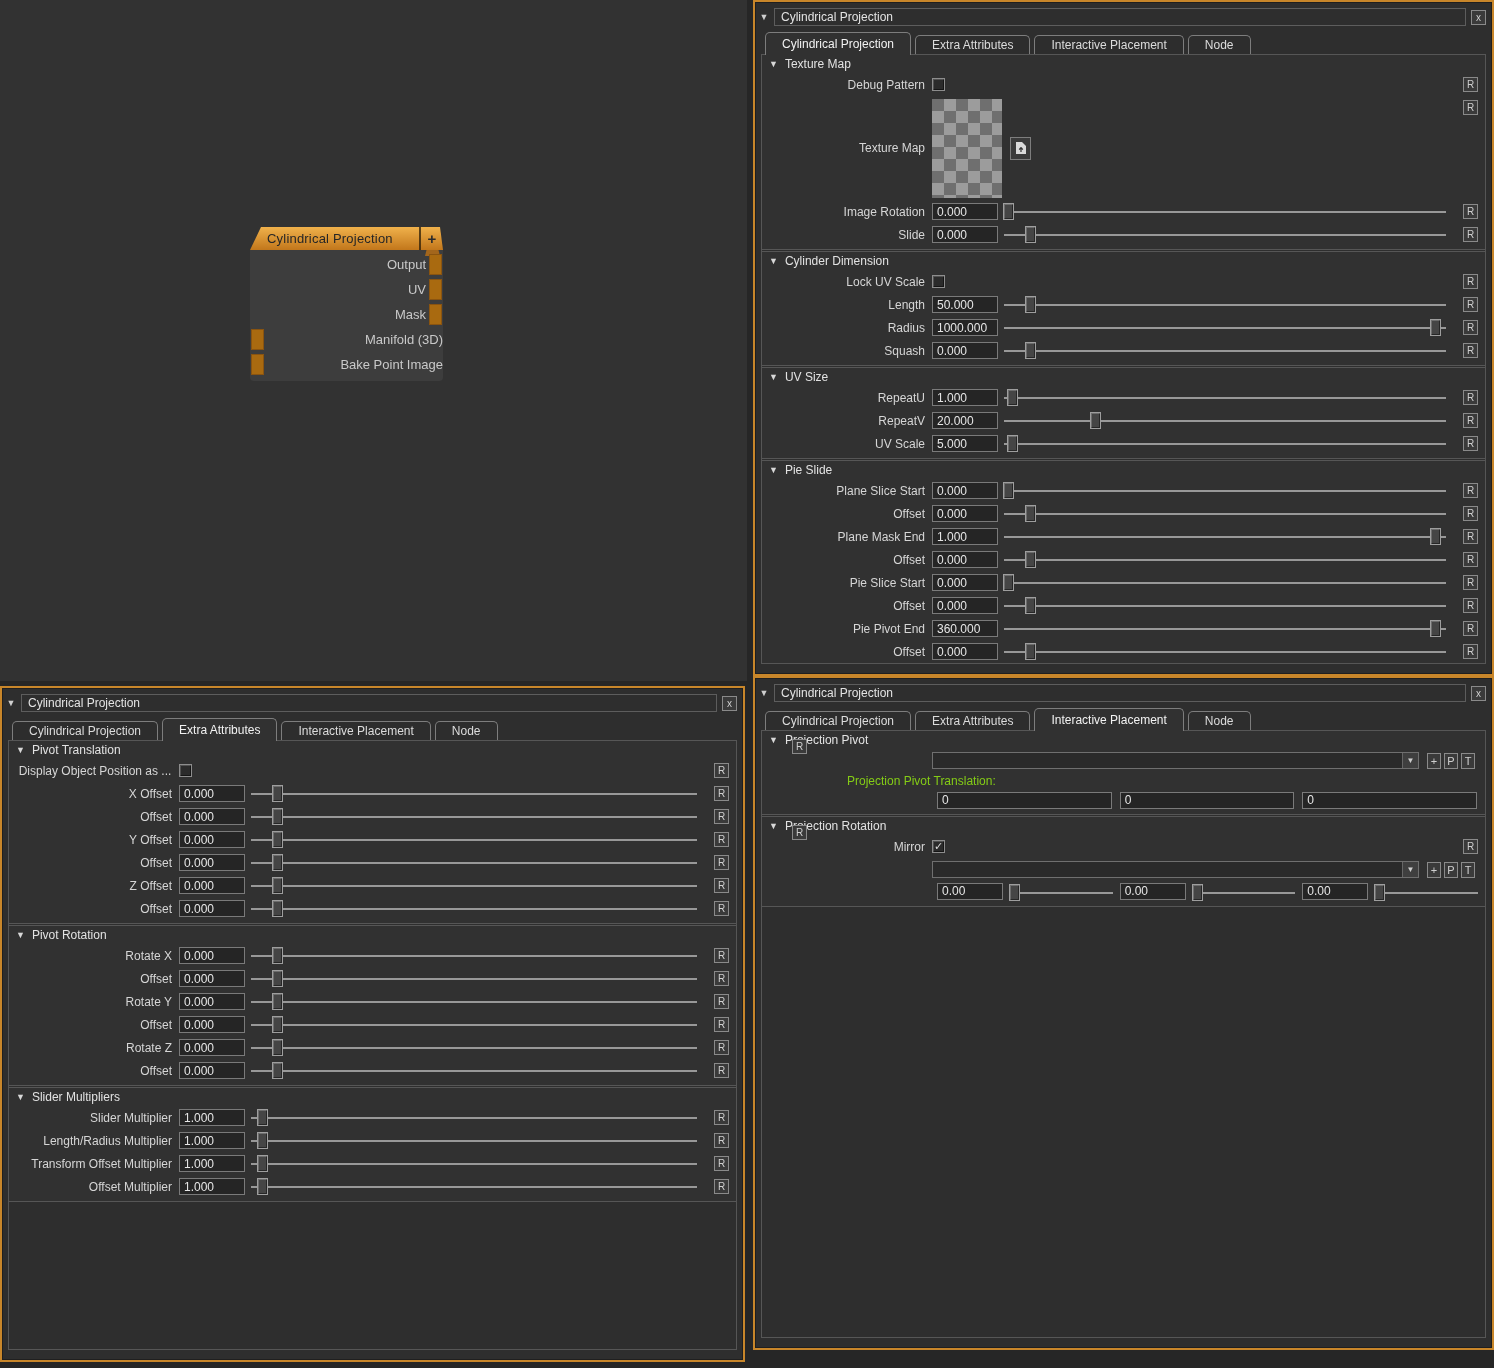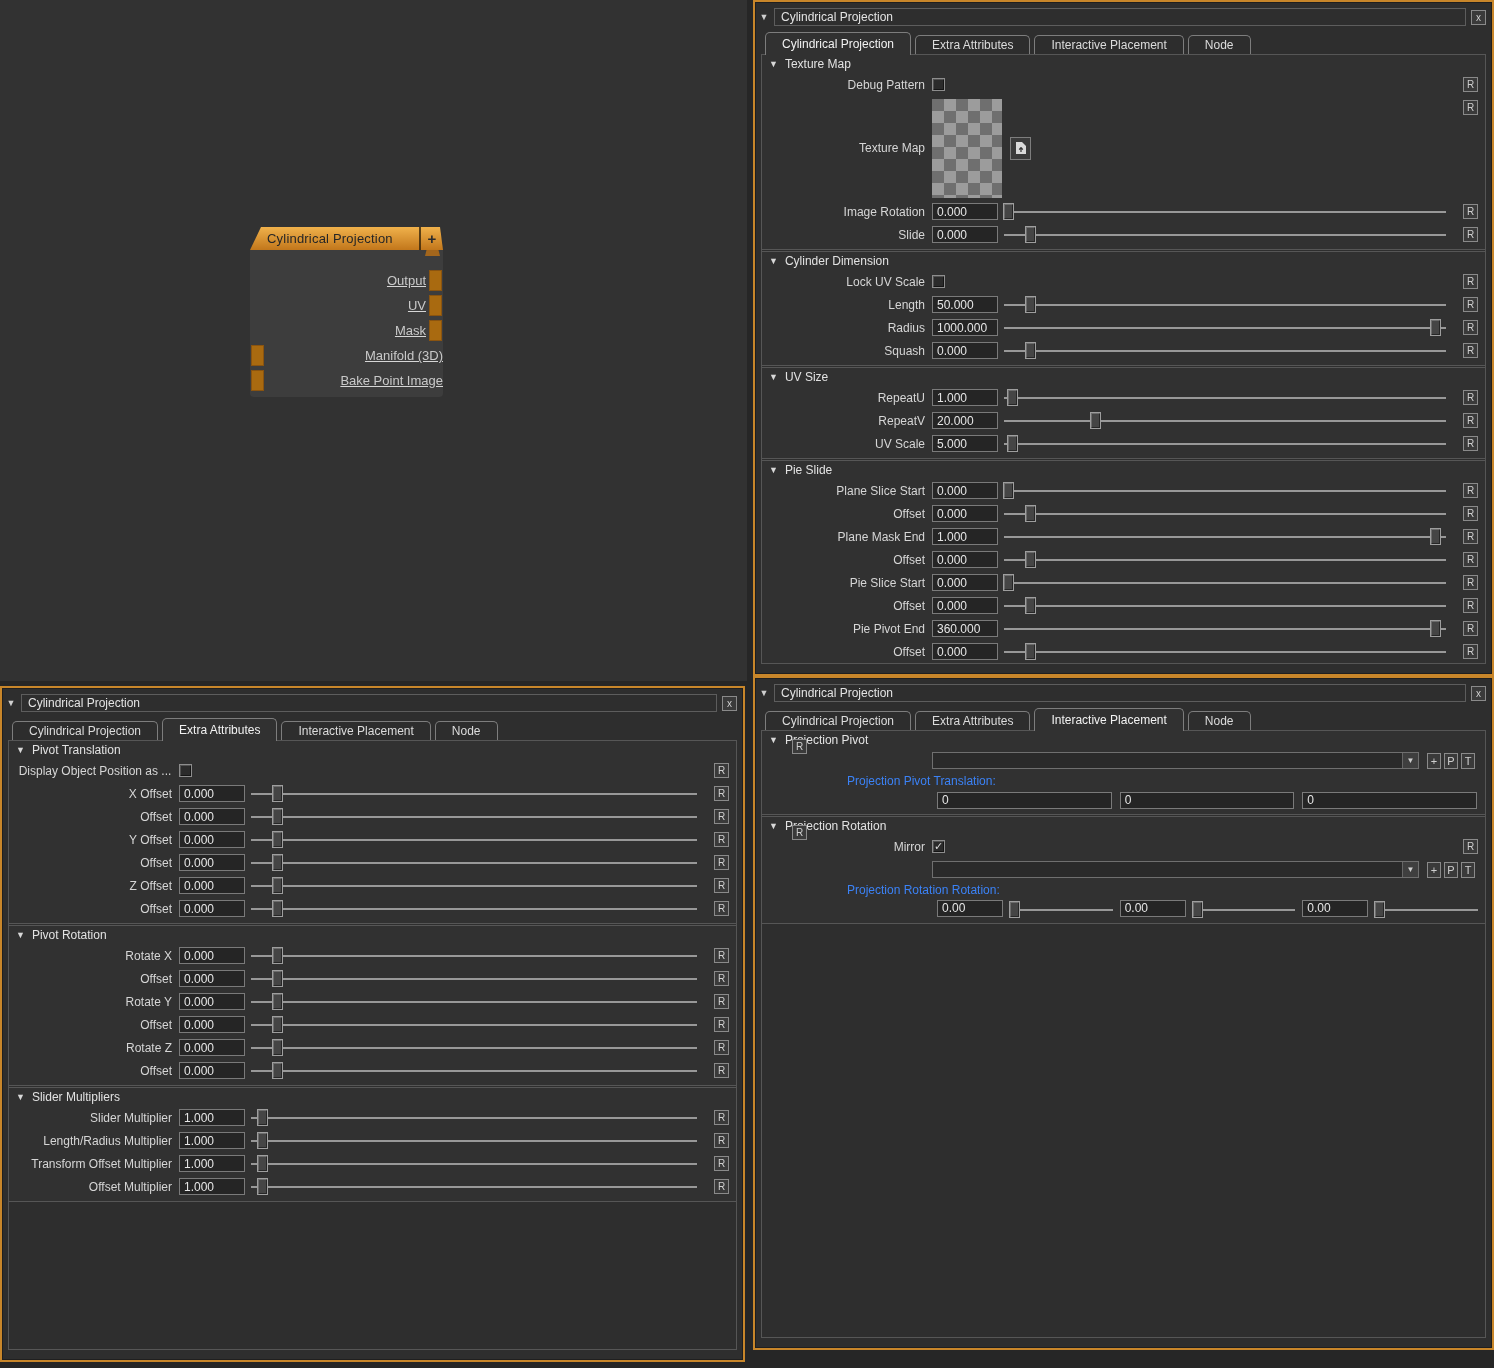--- a/index.html
+++ b/index.html
@@ -19,21 +19,21 @@
   #graph{position:absolute;left:0;top:0;width:747px;height:681px;background:#323232;}
   .node{position:absolute;left:250px;top:227px;width:193px;}
   .node-header{position:relative;height:23px;background:linear-gradient(#f0b14b,#c2771b);
     clip-path:polygon(11px 0,calc(100% - 3px) 0,100% 100%,0 100%);
     display:flex;align-items:center;color:#262626;font-size:13px;}
   .node-title{flex:1;padding-left:17px;white-space:nowrap;letter-spacing:.2px;}
   .node-sep{width:2px;height:100%;background:rgba(43,30,8,.75);}
   .node-add{width:22px;text-align:center;font-size:15px;font-weight:bold;color:#2b2b2b;cursor:pointer;}
   .node-notch{position:absolute;right:3px;top:23px;width:15px;height:6px;background:#a3661c;
     clip-path:polygon(10% 0,90% 0,100% 100%,0 100%);}
-  .node-body{background:#3d3d3d;border-radius:0 0 4px 4px;padding:18px 0 4px 0;text-decoration:underline;}
+  .node-body{background:#3d3d3d;border-radius:0 0 4px 4px;padding:2px 0 4px 0;}
   .port-row{position:relative;height:25px;display:flex;align-items:center;font-size:13px;color:#c9c9c9;}
   .port-row.out{justify-content:flex-end;padding-right:17px;}
   .port-row.in{justify-content:flex-end;padding-left:17px;}
   .port{position:absolute;width:13px;height:21px;background:#a96a10;border:1px solid #8a5410;top:2px;}
   .port-row.out .port{right:1px;}
   .port-row.in .port{left:1px;}
 
   
   .panel{position:absolute;background:var(--panelbg);border:2px solid var(--orange);
     box-shadow:inset 0 0 0 1px #1f1f1f;overflow:hidden;}
@@ -90,21 +90,21 @@
 
   .combo{flex:1;height:17px;border:1px solid #6f6f6f;background:#2a2a2a;position:relative;
     margin-right:5px;cursor:pointer;}
   .combo-arrow{position:absolute;right:0;top:0;width:16px;height:15px;background:#3f3f3f;
     border-left:1px solid #666;display:flex;align-items:center;justify-content:center;
     font-size:8px;color:#ccc;}
   .mini-btn{width:14px;height:16px;border:1px solid #8a8a8a;background:#3a3a3a;color:#cfcfcf;
     font-size:11px;display:flex;align-items:center;justify-content:center;margin-left:3px;
     flex-shrink:0;cursor:pointer;}
   .row.norpad{padding-right:10px;}
-  .caption-row{height:17px;display:flex;align-items:center;padding-left:85px;color:#3b82f6;}
+  .caption-row{height:17px;display:flex;align-items:center;padding-left:85px;color:#84cc16;}
   .field.wide{flex:1;margin-right:8px;}
   .row.fields3{padding-left:175px;padding-right:0;height:22px;}
   .rot-group{flex:1;display:flex;margin-right:6px;}
   .rot-group .slider{margin:0 0 0 6px;}
 </style>
 </head>
 <body>
 
 <div id="graph">
   <div class="node">
@@ -575,21 +575,20 @@
         </div>
         <div class="row norpad">
           <div class="row-label"></div>
           <div class="combo">
             <div class="combo-arrow">▼</div>
           </div>
           <div class="mini-btn">+</div>
           <div class="mini-btn">P</div>
           <div class="mini-btn">T</div>
         </div>
-        <div class="caption-row">Projection Rotation Rotation:</div>
         <div class="row fields3">
           <div class="rot-group">
             <div class="field">0.00</div>
             <div class="slider">
               <div class="track"></div>
               <div class="handle" style="left: 0%; margin-left: 0px;"></div>
             </div>
           </div>
           <div class="rot-group">
             <div class="field">0.00</div>

